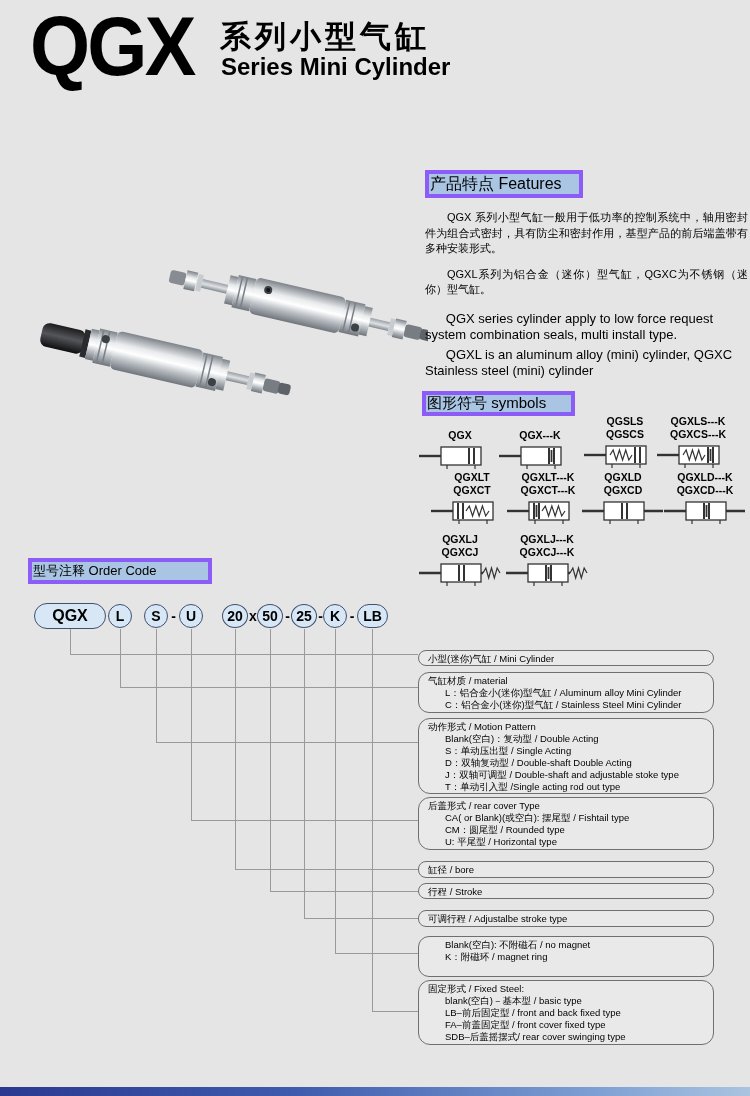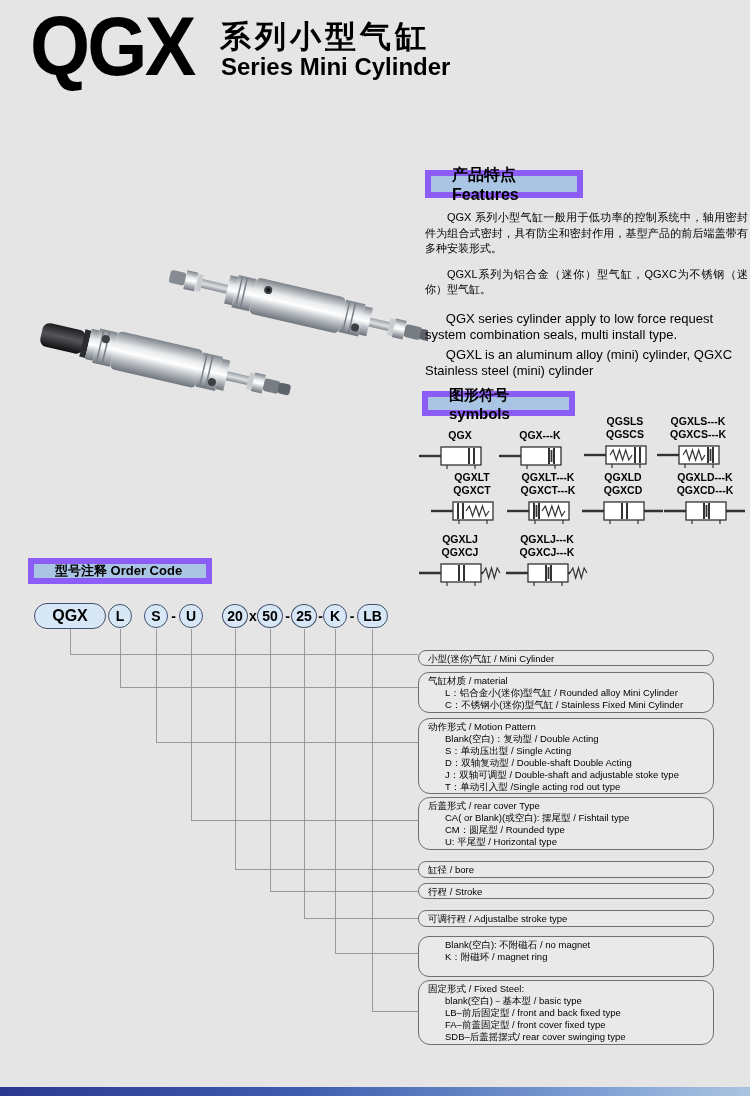--- a/index.html
+++ b/index.html
@@ -6,22 +6,22 @@
   #page{position:relative;width:750px;height:1096px;background:#e5e5e5;overflow:hidden;
         font-family:"Liberation Sans","DejaVu Sans",sans-serif;color:#000;}
 
   
   #logo{position:absolute;left:30px;top:4px;font-size:84px;line-height:84px;font-weight:bold;
         letter-spacing:-3px;transform:scaleX(.92);transform-origin:left top;}
   #title-cn{position:absolute;left:220px;top:20px;font-size:31px;line-height:34px;font-weight:bold;letter-spacing:4px;}
   #title-en{position:absolute;left:221px;top:54px;font-size:24px;line-height:26px;font-weight:bold;}
 
   
-  .sec-head{position:absolute;background:#a9c5e3;border:6px solid #8b5cf6;box-sizing:border-box;
-            font-weight:bold;display:flex;align-items:center;padding-left:21px;}
+  .sec-head{position:absolute;background:#a9c5e3;border:4px solid #8b5cf6;box-sizing:border-box;
+            font-weight:normal;display:flex;align-items:center;padding-left:1px;}
   #features-head{left:425px;top:170px;width:158px;height:28px;font-size:16px;}
   #symbols-head{left:422px;top:391px;width:153px;height:25px;font-size:15px;}
   #ordercode-head{left:28px;top:558px;width:184px;height:26px;font-size:13px;}
 
   
   #features-text{position:absolute;left:425px;top:210px;width:323px;}
   .cn-para{font-size:11px;line-height:15.5px;text-indent:2em;margin:0 0 10px 0;text-align:justify;}
   .en-para{font-size:13px;line-height:16.5px;text-indent:1.6em;margin:0;}
   #en1{margin-top:13px;}
   #en2{margin-top:3px;}
@@ -336,22 +336,22 @@
       <div class="cline" style="left: 335px; top: 953px; width: 83px; height: 1px;"></div>
       <div class="cline" style="left: 372px; top: 629px; width: 1px; height: 382px;"></div>
       <div class="cline" style="left: 372px; top: 1011px; width: 46px; height: 1px;"></div>
     </div>
   <div id="boxes">
       <div class="ocbox ocbox-0">
         <div class="ocbox-title">小型(迷你)气缸 / Mini Cylinder</div>
       </div>
       <div class="ocbox ocbox-1">
         <div class="ocbox-title">气缸材质 / material</div>
-        <div class="ocbox-line">L：铝合金小(迷你)型气缸 / Rounded alloy Mini Cylinder</div>
-        <div class="ocbox-line">C：不锈钢小(迷你)型气缸 /  Stainless Fixed Mini Cylinder</div>
+        <div class="ocbox-line">L：铝合金小(迷你)型气缸 / Aluminum alloy Mini Cylinder</div>
+        <div class="ocbox-line">C：铝合金小(迷你)型气缸 /  Stainless Steel Mini Cylinder</div>
       </div>
       <div class="ocbox ocbox-2">
         <div class="ocbox-title">动作形式  / Motion Pattern</div>
         <div class="ocbox-line">Blank(空白)：复动型 / Double Acting</div>
         <div class="ocbox-line">S：单动压出型  / Single Acting</div>
         <div class="ocbox-line">D：双轴复动型 / Double-shaft Double Acting</div>
         <div class="ocbox-line">J：双轴可调型 / Double-shaft and adjustable stoke type</div>
         <div class="ocbox-line">T：单动引入型  /Single acting rod out type</div>
       </div>
       <div class="ocbox ocbox-3">

